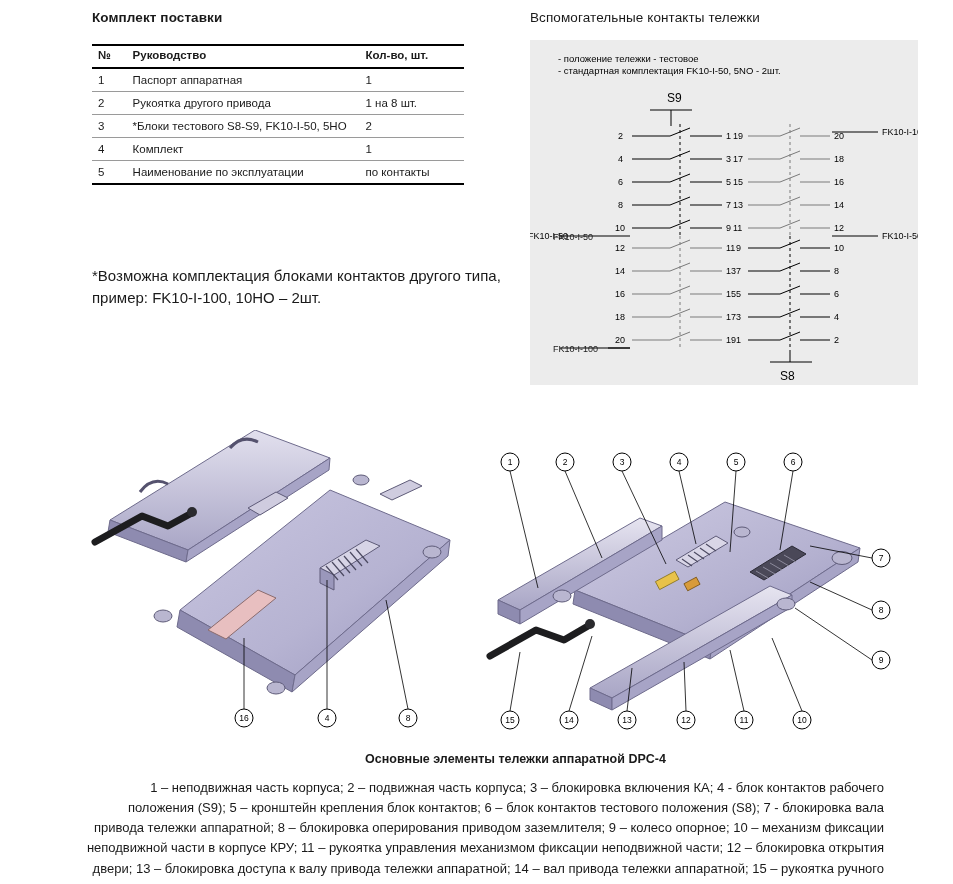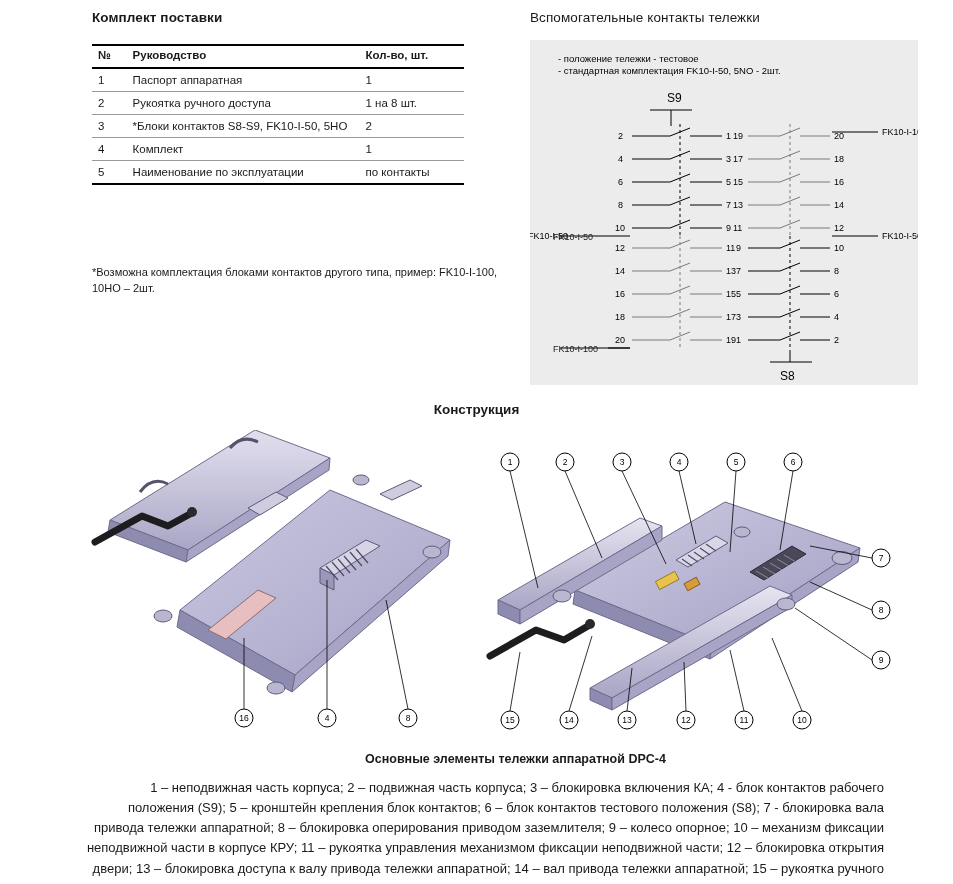--- a/index.html
+++ b/index.html
@@ -45,21 +45,21 @@
   .kit-table thead tr{border-bottom:2px solid #000;}
   .kit-table thead tr th{border-top:2px solid #000;}
   .kit-table tbody tr{border-bottom:1px solid #9a9a9a;}
   .kit-table tbody tr:last-child{border-bottom:2px solid #000;}
   .col-num{width:26px;}
   .col-name{width:240px;}
   .col-qty{width:100px;}
 
   .kit-note{
     position:absolute;left:92px;top:265px;width:420px;
-    font-size:11px;line-height:1.45;
+    font-size:15px;line-height:1.45;
   }
 
   
   .aux-panel{
     position:absolute;left:530px;top:40px;width:388px;height:345px;
     background:#ececec;
   }
   .aux-svg{position:absolute;left:530px;top:40px;}
 
   
@@ -94,26 +94,26 @@
       </tr>
     </thead>
     <tbody>
       <tr>
         <td>1</td>
         <td>Паспорт аппаратная</td>
         <td>1</td>
       </tr>
       <tr>
         <td>2</td>
-        <td>Рукоятка ручного доступа</td>
+        <td>Рукоятка другого привода</td>
         <td>1 на 8 шт.</td>
       </tr>
       <tr>
         <td>3</td>
-        <td>*Блоки контактов S8-S9, FK10-I-50, 5НО</td>
+        <td>*Блоки тестового S8-S9, FK10-I-50, 5НО</td>
         <td>2</td>
       </tr>
       <tr>
         <td>4</td>
         <td>Комплект</td>
         <td>1</td>
       </tr>
       <tr>
         <td>5</td>
         <td>Наименование по эксплуатации</td>
@@ -267,21 +267,20 @@
     <text x="352" y="199" font-size="9">FK10-I-50</text>
   </svg>
 
   <div style="position:absolute;left:553px;top:232px;font-size:9px;">FK10-I-50</div>
   <div style="position:absolute;left:553px;top:344px;font-size:9px;">FK10-I-100</div>
   <svg style="position:absolute;left:530px;top:40px;pointer-events:none;" width="388" height="345">
     <line x1="78" y1="308" x2="100" y2="308" stroke="#000" stroke-width="1"></line>
   </svg>
 
   <div class="sep"></div>
-  <div class="h-constr">Конструкция</div>
 
   <svg class="constr-left" width="390" height="300" viewBox="0 0 390 300">
     <defs>
       <linearGradient id="plate" x1="0" y1="0" x2="1" y2="1">
         <stop offset="0%" stop-color="#c9c6e0"></stop>
         <stop offset="60%" stop-color="#b6b3d2"></stop>
         <stop offset="100%" stop-color="#9d9ac0"></stop>
       </linearGradient>
       <linearGradient id="rail" x1="0" y1="0" x2="0" y2="1">
         <stop offset="0%" stop-color="#e2e0ee"></stop>

